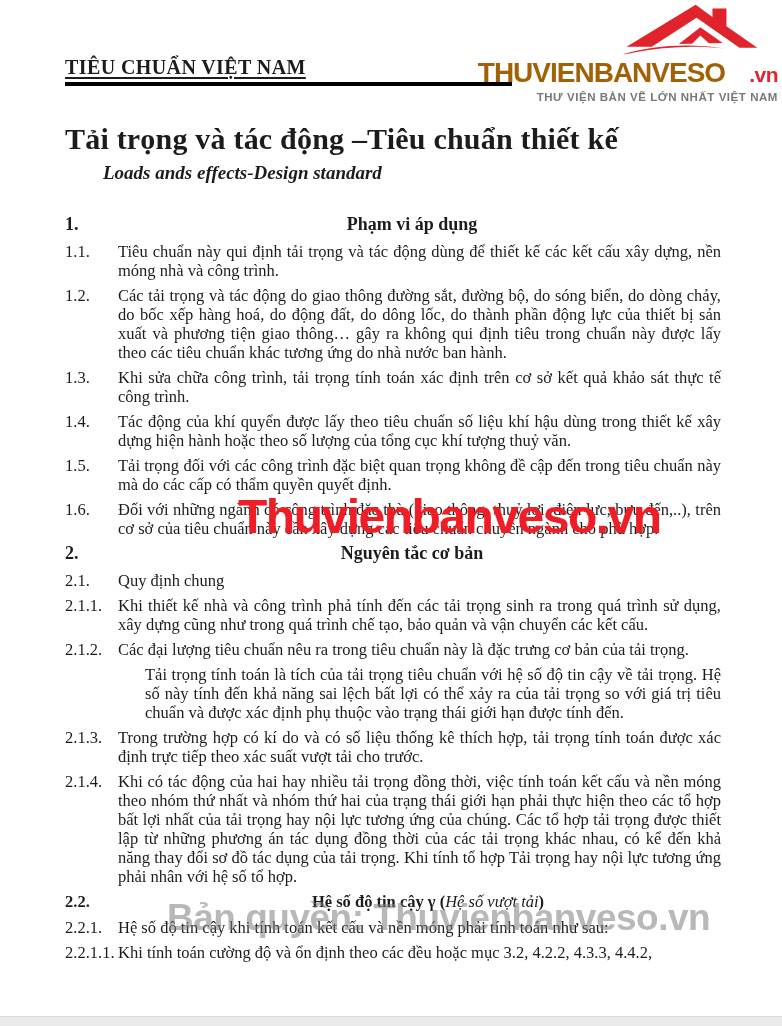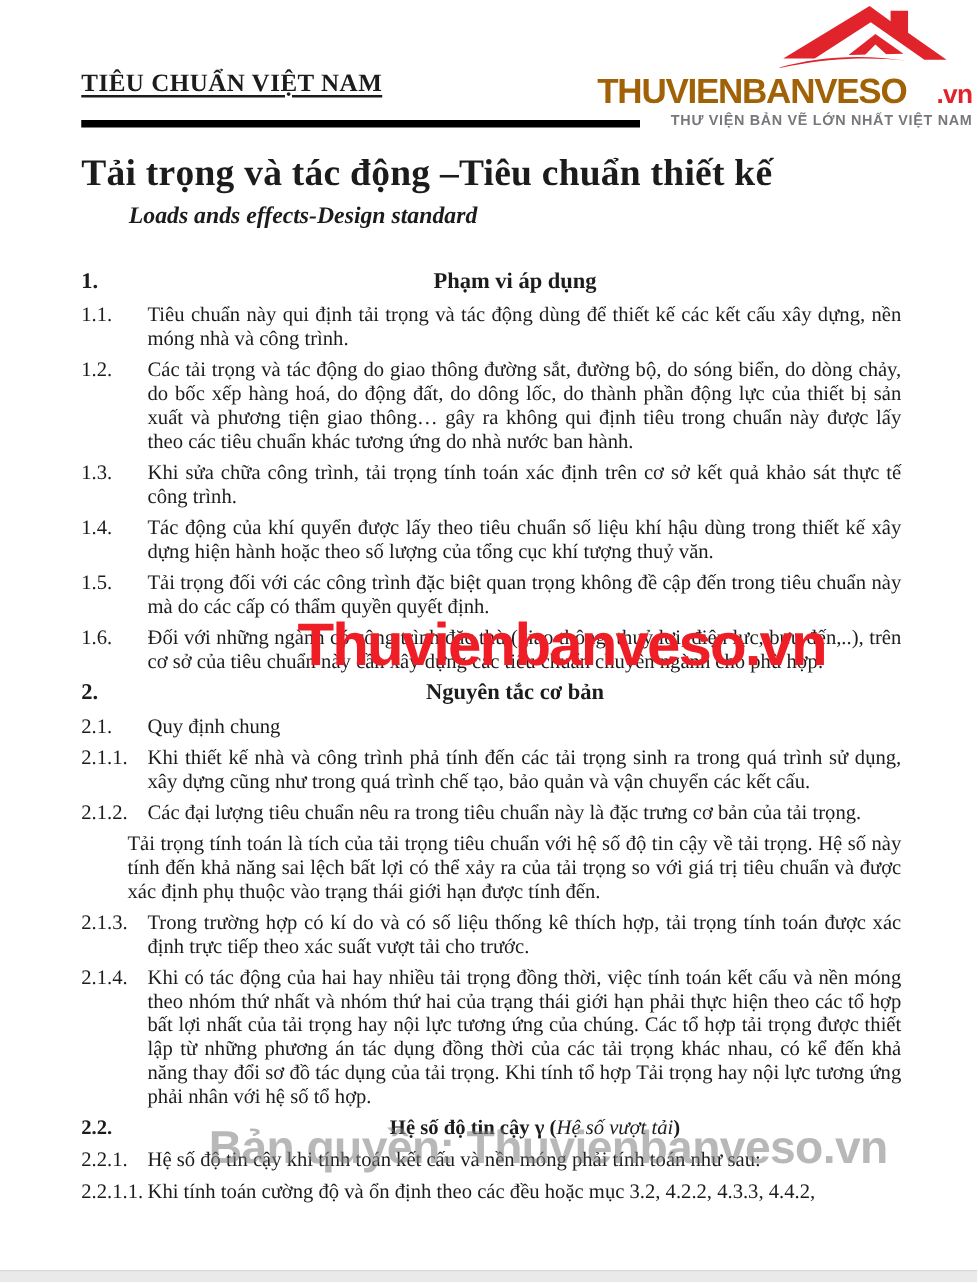--- a/index.html
+++ b/index.html
@@ -4,21 +4,21 @@
 <style>
   html,body { margin:0; padding:0; background:#fff; }
   .page {
     position:relative; width:782px; height:1026px; background:#ffffff;
     font-family:"Liberation Serif", serif; color:#1c1c1c; overflow:hidden;
   }
 
   
   .std-header {
     position:absolute; left:65px; top:56px; width:447px;
-    border-bottom:6px solid #000000; padding-bottom:17px;
+    border-bottom:4px solid #000000; padding-bottom:3px;
   }
   .std-header h1 {
     margin:0; font-size:20px; font-weight:bold; letter-spacing:.4px;
     text-decoration:underline; text-underline-offset:3px; text-decoration-thickness:2px;
   }
 
   .logo { position:absolute; top:2px; right:4px; text-align:right;
           font-family:"Liberation Sans", sans-serif; }
   .logo .roof { display:block; margin:0 12px 0 auto; }
   .brand-line { line-height:1; white-space:nowrap; margin-top:1px; }
@@ -37,21 +37,21 @@
   .content { position:absolute; left:65px; top:211px; width:656px;
              font-size:16.5px; line-height:19px; }
   .item { display:flex; margin:0 0 6px 0; }
   .item .num { flex:0 0 53px; }
   .item.heading { font-weight:bold; font-size:18px; margin:4px 0 8px 0; }
   .item.heading .num { flex:0 0 38px; }
   .item.heading-mixed { font-weight:bold; margin:3px 0 7px 0;gap:17px; }
   .item.heading-mixed i { font-weight:normal; }
   .item .txt { flex:1 1 auto; text-align:justify; }
   .item.heading .txt, .item.heading-mixed .txt { text-align:center; }
-  .item.cont { margin-left:37px; }
+  .item.cont { margin-left:80px; }
 
   
   .wm-red {
     position:absolute; left:238px; top:489px; z-index:5;
     font-family:"Liberation Sans", sans-serif; font-weight:bold;
     font-size:48px; letter-spacing:-1.5px; color:#ef1d25; white-space:nowrap;
   }
   .wm-gray {
     position:absolute; left:167px; top:897px; z-index:5;
     font-family:"Liberation Sans", sans-serif; font-weight:bold;

